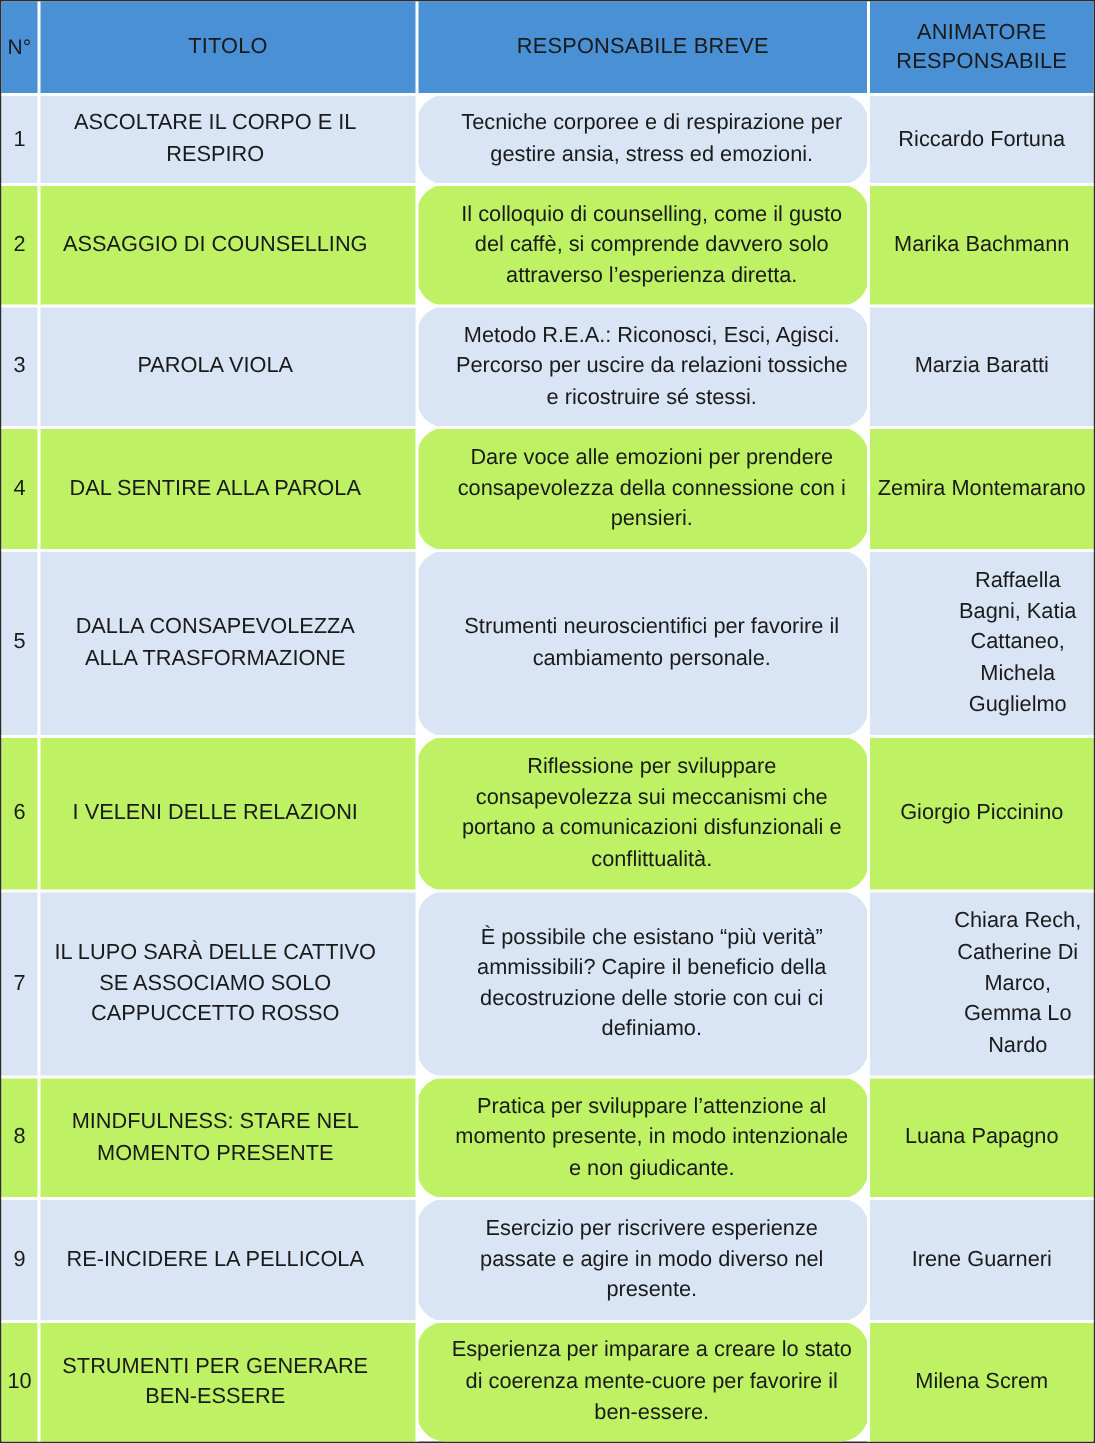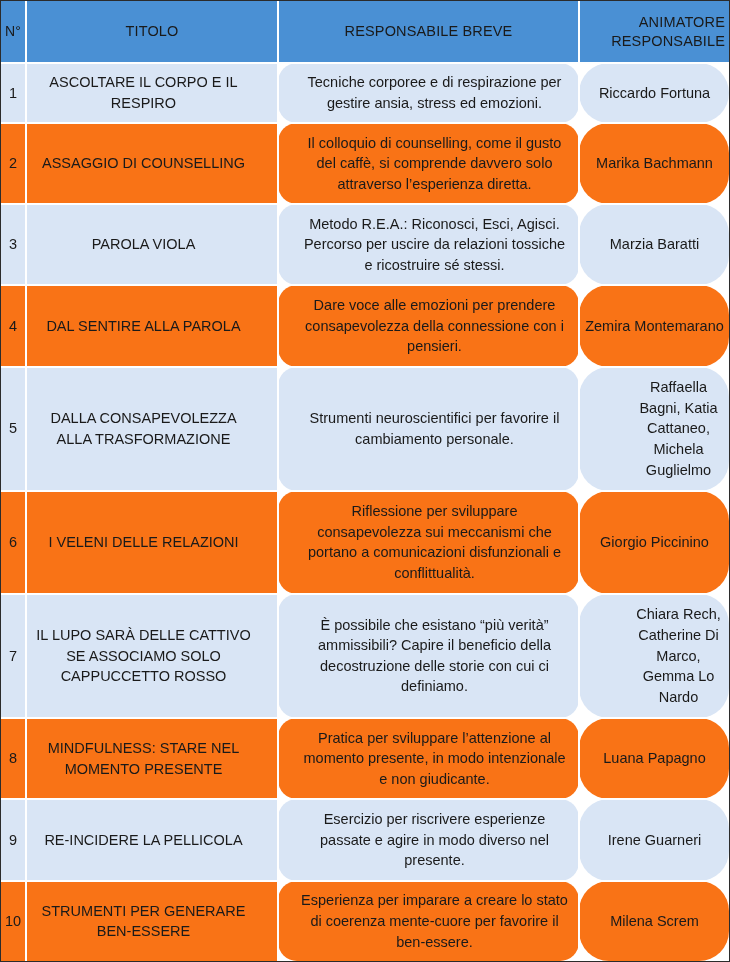--- a/index.html
+++ b/index.html
@@ -46,41 +46,41 @@
     line-height: 1.30;
     text-align: center;
     vertical-align: middle;
     padding: 6px 4px;
     border-right: 2px solid #ffffff;
     border-bottom: 2px solid #ffffff;
     height: 62px;
     box-sizing: border-box;
     letter-spacing: 0.15px;
   }
-  thead th:last-child { border-right: none; text-align: right; }
+  thead th:last-child { border-right: none; }
   thead th.h-num { font-size: 14px; padding: 6px 1px; }
 
   tbody td {
     color: #1a1a1a;
     font-size: 14.5px;
     line-height: 1.42;
     text-align: center;
     vertical-align: middle;
     padding: 7px 5px;
     border-right: 2px solid #ffffff;
     border-bottom: 2px solid #ffffff;
     box-sizing: border-box;
     word-wrap: break-word;
     overflow-wrap: break-word;
   }
-  tbody td:last-child { border-right: none; border-radius: 30px; }
+  tbody td:last-child { border-right: none; }
   tbody tr:last-child td { border-bottom: none; }
 
   tbody tr.row-light td { background: #D9E5F5; }
-  tbody tr.row-dark  td { background: #f97316; }
+  tbody tr.row-dark  td { background: #bef264; }
 
   td.cell-num {
     font-size: 14.5px;
     padding: 7px 1px;
     text-align: center;
   }
 
   td.cell-title  { padding-left: 8px;  padding-right: 25px; }
   td.cell-desc   { padding-left: 22px; padding-right: 10px; border-radius: 19px; }
   td.cell-anim   {

